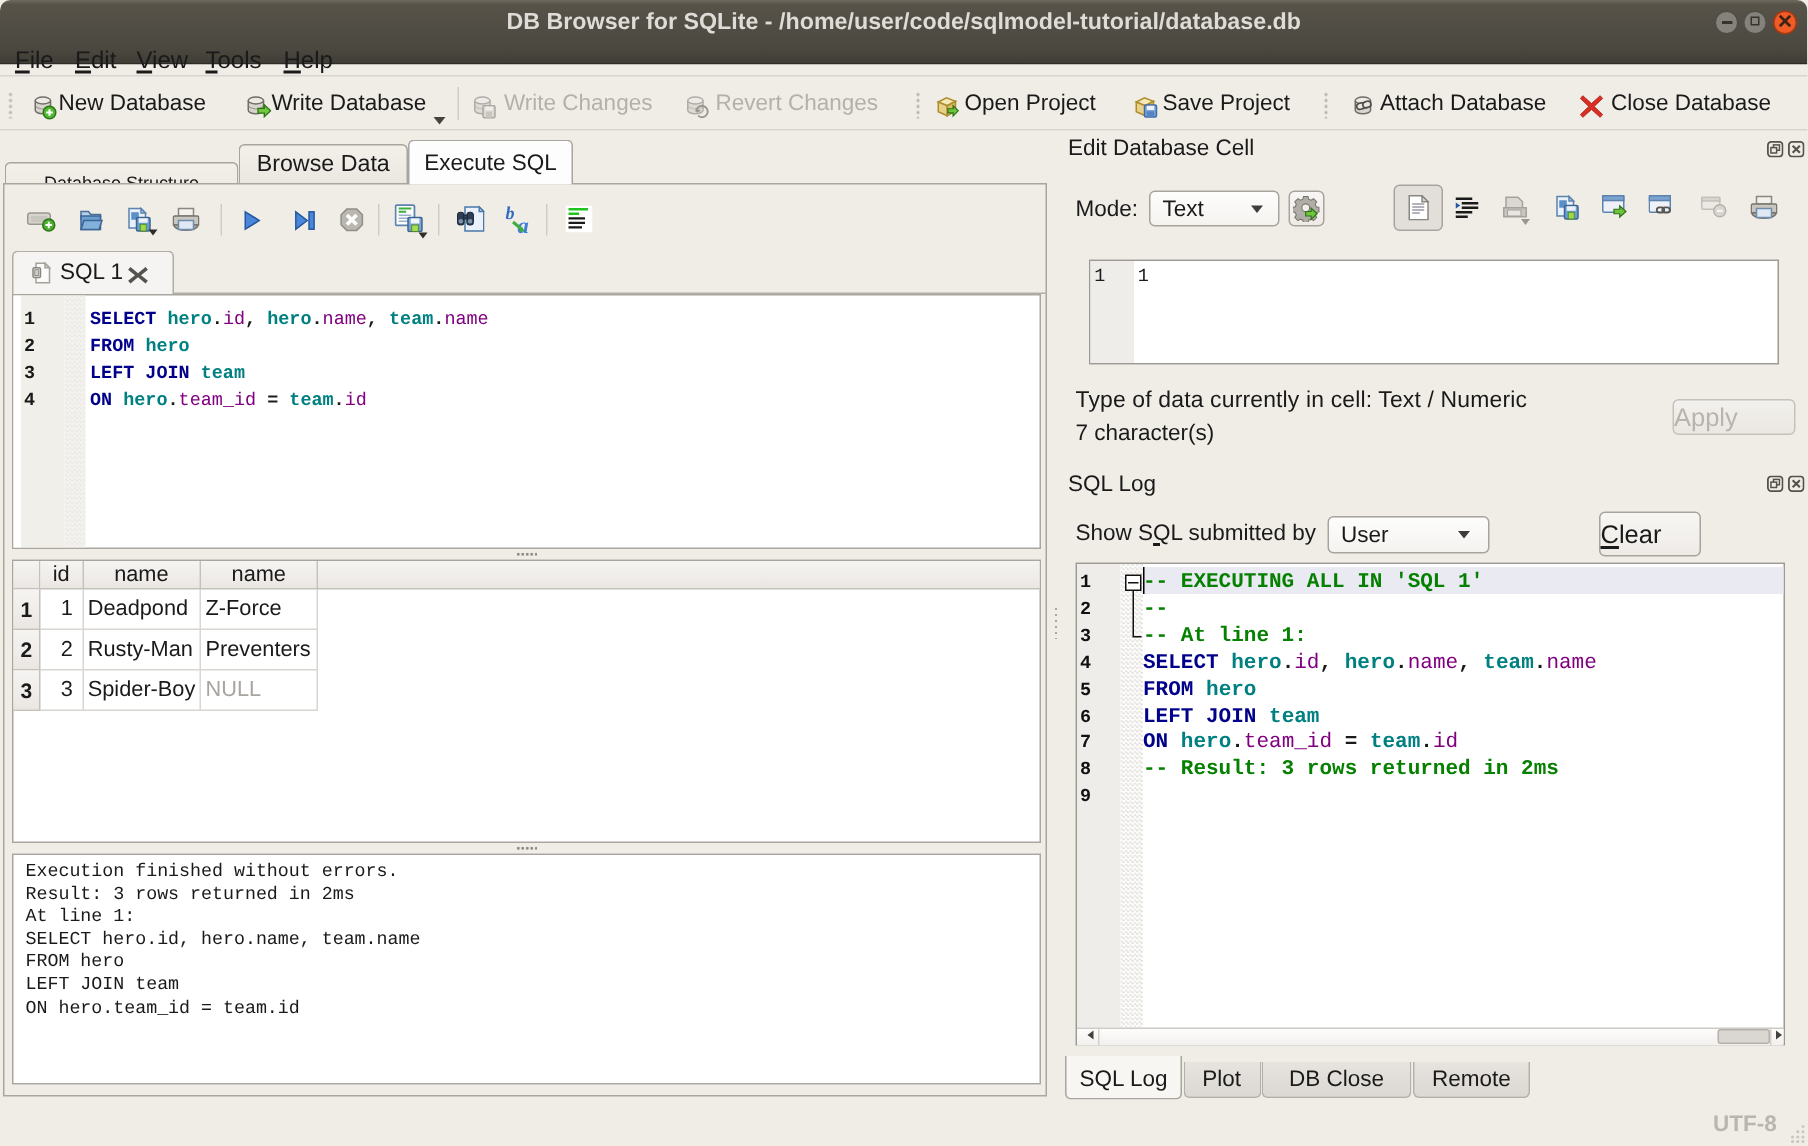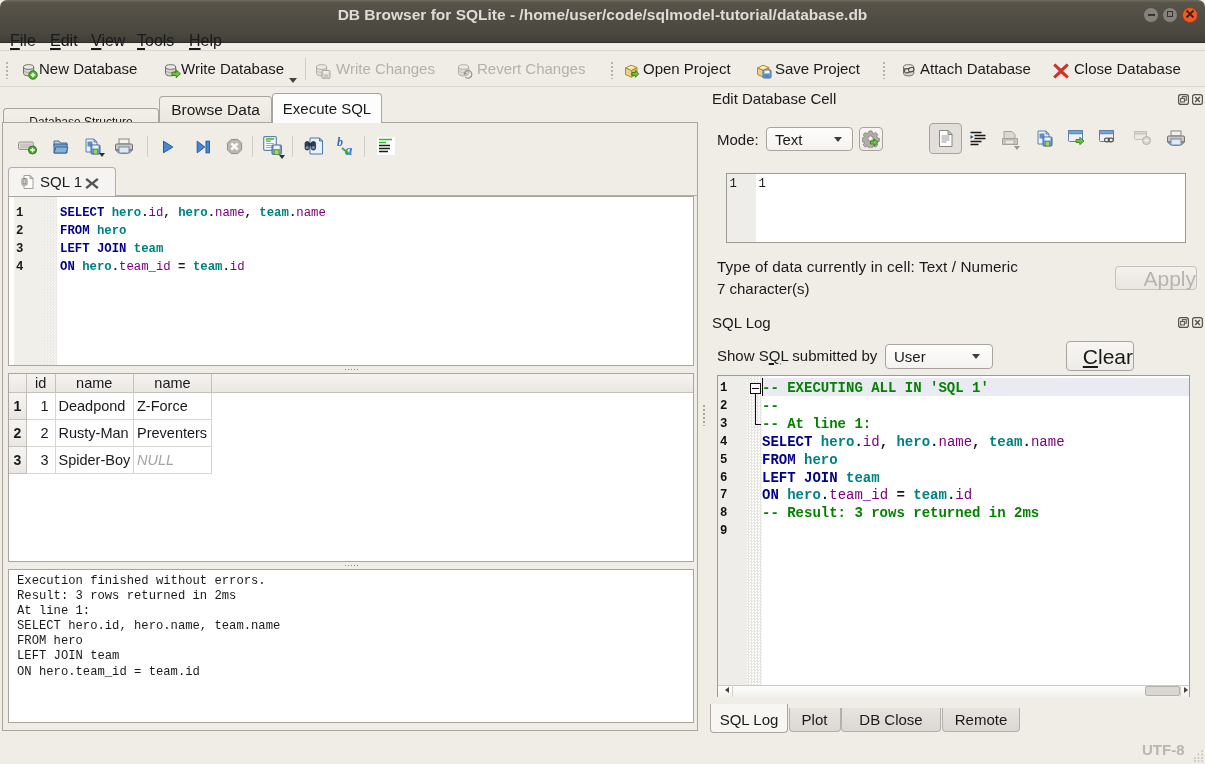--- a/index.html
+++ b/index.html
@@ -27,21 +27,21 @@
 .kw{color:#00008b;font-weight:bold}
 .tn{color:#008080;font-weight:bold}
 .fld{color:#800080;font-weight:normal}
 .cmt{color:#068000}
 
 .hcell{background:linear-gradient(#f6f4f2,#eae7e3);border-right:1px solid #c4c0ba;border-bottom:1px solid #c4c0ba;position:absolute;font-size:14.5px;text-align:center}
 .dcell{border-right:1px solid #d9d6d1;border-bottom:1px solid #d9d6d1;position:absolute;font-size:14.5px;white-space:nowrap;overflow:hidden}
 
 .rtitle{font-size:15px}
 .combo{border:1px solid #a8a39d;border-radius:4px;background:linear-gradient(#fdfdfc,#f5f3f0);font-size:15px}
-.btn{border:1px solid #a8a39d;border-radius:4px;background:linear-gradient(#f8f6f4,#eeebe7);font-size:21px;text-align:right}
+.btn{border:1px solid #a8a39d;border-radius:4px;background:linear-gradient(#f8f6f4,#eeebe7);font-size:17px;text-align:left}
 svg{display:block}
 </style></head>
 <body>
 <div class="abs" id="titlebar">
     <div id="title">DB Browser for SQLite - /home/user/code/sqlmodel-tutorial/database.db</div>
   </div>
 
 <div class="abs winbtn" style="left:1143px;background:#85827b;border:1px solid #4f4d48"></div>
 <div class="abs" style="left:1147.5px;top:13.5px;width:7px;height:2px;background:#35342f"></div>
 <div class="abs winbtn" style="left:1162px;background:#85827b;border:1px solid #4f4d48"></div>
@@ -240,21 +240,21 @@
     <div class="dcell" style="left:18px;top:19px;width:28.5px;height:27px;line-height:26px;text-align:right;padding-right:6px">1</div>
     <div class="dcell" style="left:46.5px;top:19px;width:78.5px;height:27px;line-height:26px;padding-left:3px">Deadpond</div>
     <div class="dcell" style="left:125px;top:19px;width:78px;height:27px;line-height:26px;padding-left:3px;">Z-Force</div>
     <div class="hcell" style="left:0px;top:46px;width:18px;height:27px;line-height:26px;font-weight:600;font-size:14px">2</div>
     <div class="dcell" style="left:18px;top:46px;width:28.5px;height:27px;line-height:26px;text-align:right;padding-right:6px">2</div>
     <div class="dcell" style="left:46.5px;top:46px;width:78.5px;height:27px;line-height:26px;padding-left:3px">Rusty-Man</div>
     <div class="dcell" style="left:125px;top:46px;width:78px;height:27px;line-height:26px;padding-left:3px;">Preventers</div>
     <div class="hcell" style="left:0px;top:73px;width:18px;height:27px;line-height:26px;font-weight:600;font-size:14px">3</div>
     <div class="dcell" style="left:18px;top:73px;width:28.5px;height:27px;line-height:26px;text-align:right;padding-right:6px">3</div>
     <div class="dcell" style="left:46.5px;top:73px;width:78.5px;height:27px;line-height:26px;padding-left:3px">Spider-Boy</div>
-    <div class="dcell" style="left:125px;top:73px;width:78px;height:27px;line-height:26px;padding-left:3px;color:#a8a5a0;font-style:italic;">NULL</div>
+    <div class="dcell" style="left:125px;top:73px;width:78px;height:27px;line-height:26px;padding-left:3px;color:#a8a5a0;">NULL</div>
   </div>
 
 <div class="abs" style="left:344px;top:564px;width:14px;height:3px;background-image:radial-gradient(circle,#8a8781 0.8px,transparent 1px);background-size:3px 3px"></div>
 <div class="abs frame" style="left:8px;top:569px;width:686px;height:154px"></div>
 <div class="abs mono" style="left:17px;top:574px;font-size:12.2px;line-height:15.1px;white-space:pre">Execution finished without errors.
 Result: 3 rows returned in 2ms
 At line 1:
 SELECT hero.id, hero.name, team.name
 FROM hero
 LEFT JOIN team

